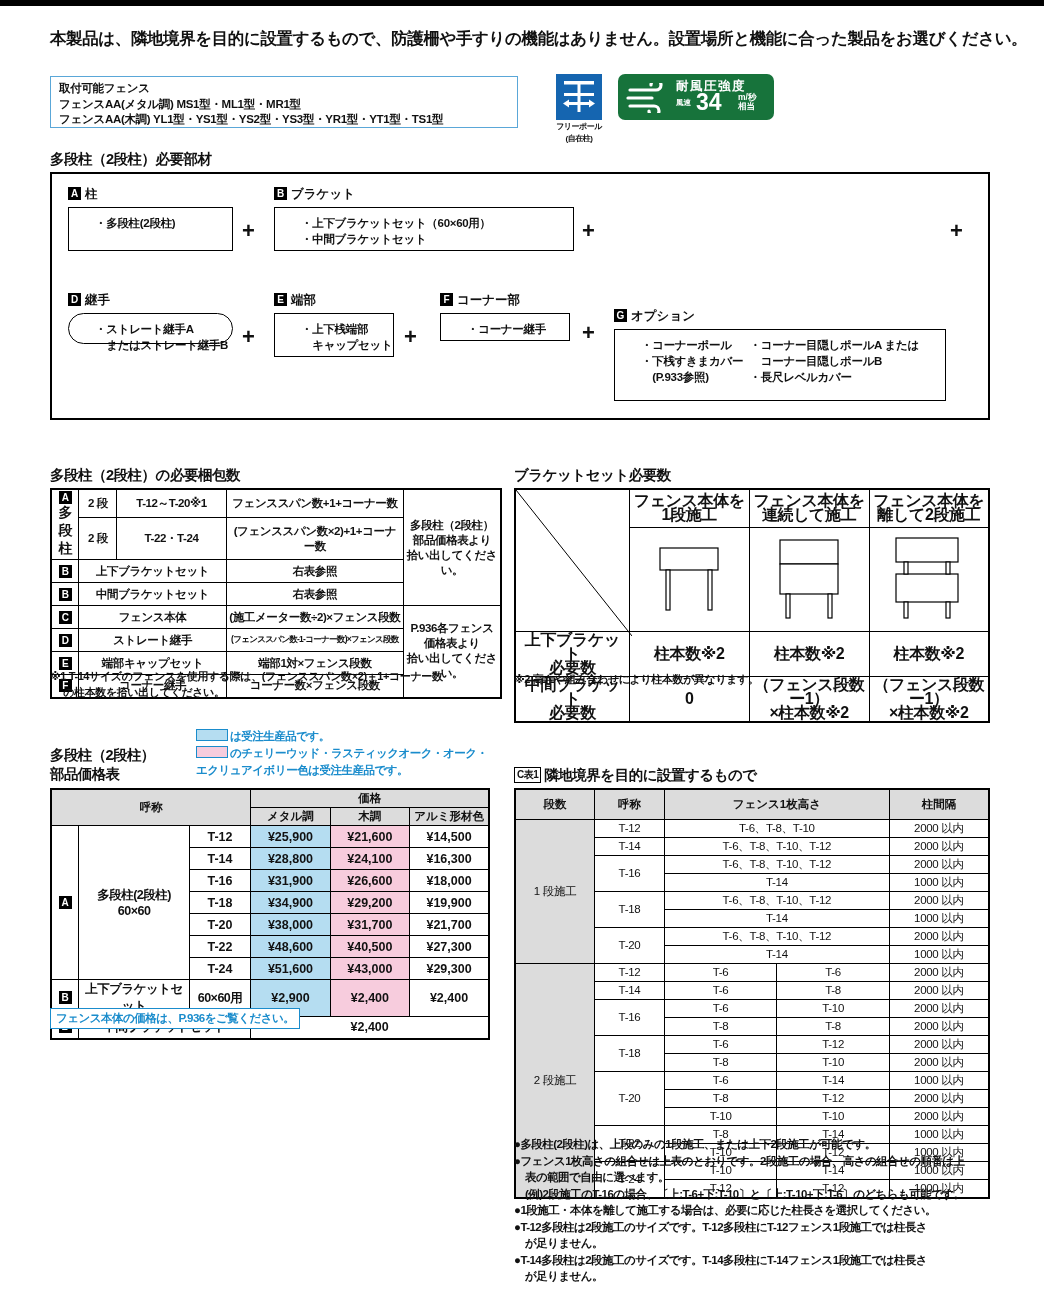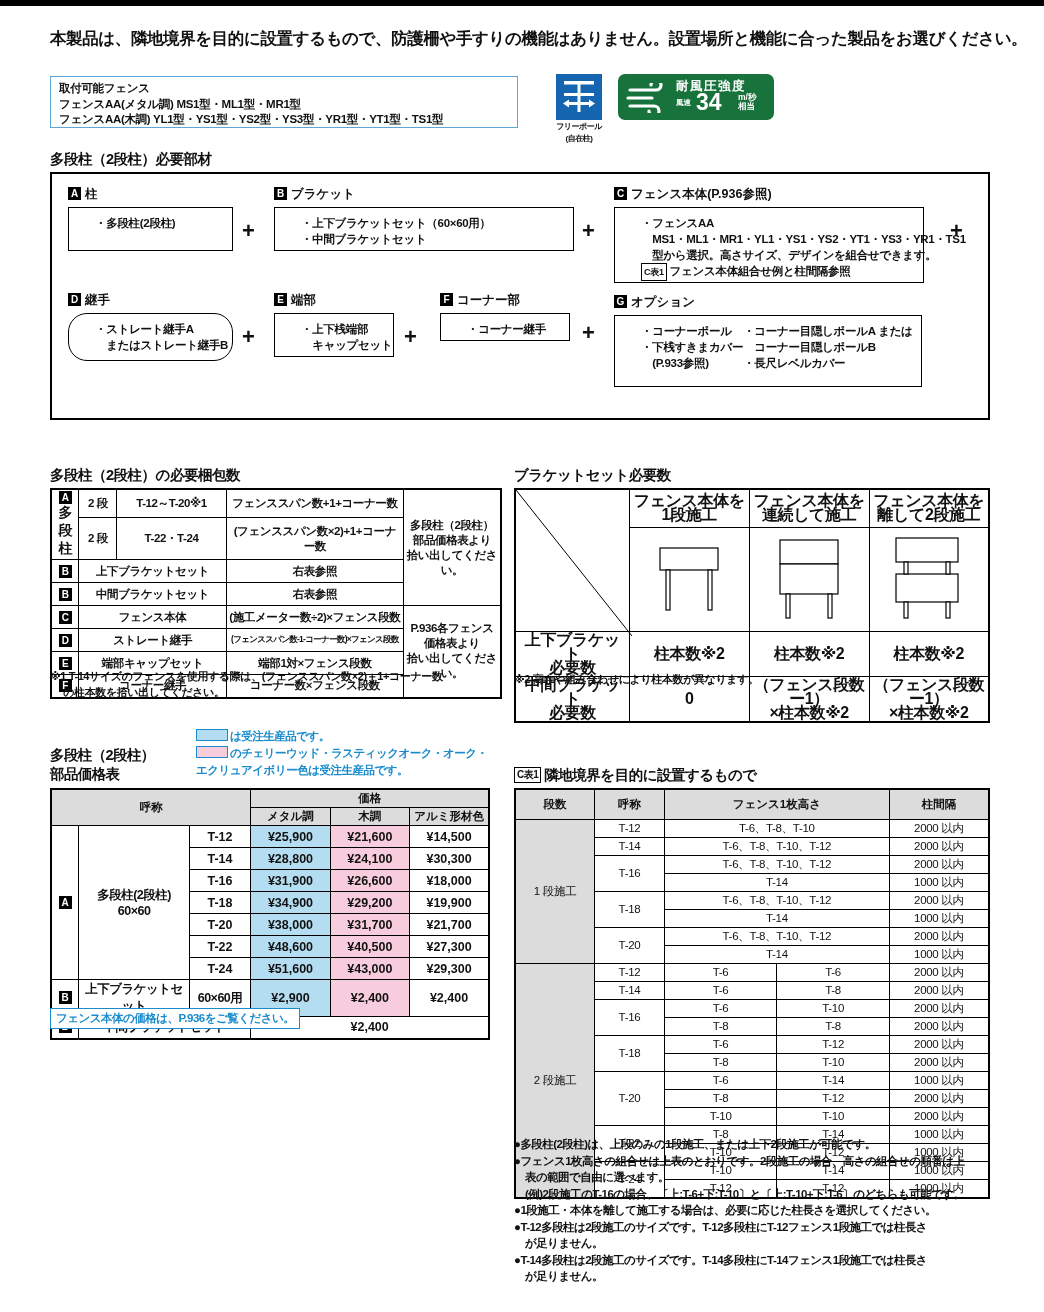--- a/index.html
+++ b/index.html
@@ -189,36 +189,25 @@
 
     <div class="pgroup" style="left:222px; top:12px; width:300px;">
       <div class="plabel"><span class="tag">B</span><span>ブラケット</span></div>
       <div class="pbody" style="height:44px;">
         <div>・上下ブラケットセット（60×60用）</div>
         <div>・中間ブラケットセット</div>
       </div>
     </div>
     <div class="plus" style="left:530px; top:44px;">+</div>
 
-    <div class="pgroup" style="left:562px; top:12px; width:310px;">
-      <div class="plabel"><span class="tag">C</span><span>フェンス本体(P.936参照)</span></div>
-      <div class="pbody" style="height:76px;">
-        <div>・フェンスAA</div>
-        <div>　MS1・ML1・MR1・YL1・YS1・YS2・YT1・YS3・YR1・TS1</div>
-        <div>　型から選択。高さサイズ、デザインを組合せできます。</div>
-        <div>
-          <span class="cboxtag">C表1</span><span>フェンス本体組合せ例と柱間隔参照</span>
-        </div>
-      </div>
-    </div>
     <div class="plus" style="left:898px; top:44px;">+</div>
 
     <div class="pgroup" style="left:16px; top:118px; width:165px;">
       <div class="plabel"><span class="tag">D</span><span>継手</span></div>
-      <div class="pbody" style="height:48px;border-radius:19px;">
+      <div class="pbody" style="height:31px;border-radius:19px;">
         <div>・ストレート継手A</div>
         <div>　またはストレート継手B</div>
       </div>
     </div>
     <div class="plus" style="left:190px; top:150px;">+</div>
 
     <div class="pgroup" style="left:222px; top:118px; width:120px;">
       <div class="plabel"><span class="tag">E</span><span>端部</span></div>
       <div class="pbody" style="height:44px;">
         <div>・上下桟端部</div>
@@ -228,21 +217,21 @@
     <div class="plus" style="left:352px; top:150px;">+</div>
 
     <div class="pgroup" style="left:388px; top:118px; width:130px;">
       <div class="plabel"><span class="tag">F</span><span>コーナー部</span></div>
       <div class="pbody" style="height:28px;">
         <div>・コーナー継手</div>
       </div>
     </div>
     <div class="plus" style="left:530px; top:146px;">+</div>
 
-    <div class="pgroup" style="left:562px; top:120px; width:308px;">
+    <div class="pgroup" style="left:562px; top:134px; width:332px;">
       <div class="plabel"><span class="tag">G</span><span>オプション</span></div>
       <div class="pbody" style="height:72px; display:flex;">
         <div style="width:148px;">
           <div>・コーナーポール</div>
           <div>・下桟すきまカバー</div>
           <div>　(P.933参照)</div>
         </div>
         <div style="flex:1;">
           <div>・コーナー目隠しポールA または</div>
           <div>　コーナー目隠しポールB</div>
@@ -435,21 +424,21 @@
         </td>
         <td style="width:62px;">T-12</td>
         <td class="cell-blue">¥25,900</td>
         <td class="cell-pink">¥21,600</td>
         <td>¥14,500</td>
       </tr>
       <tr>
         <td>T-14</td>
         <td class="cell-blue">¥28,800</td>
         <td class="cell-pink">¥24,100</td>
-        <td>¥30,300</td>
+        <td>¥16,300</td>
       </tr>
       <tr>
         <td>T-16</td>
         <td class="cell-blue">¥31,900</td>
         <td class="cell-pink">¥26,600</td>
         <td>¥18,000</td>
       </tr>
       <tr>
         <td>T-18</td>
         <td class="cell-blue">¥34,900</td>

